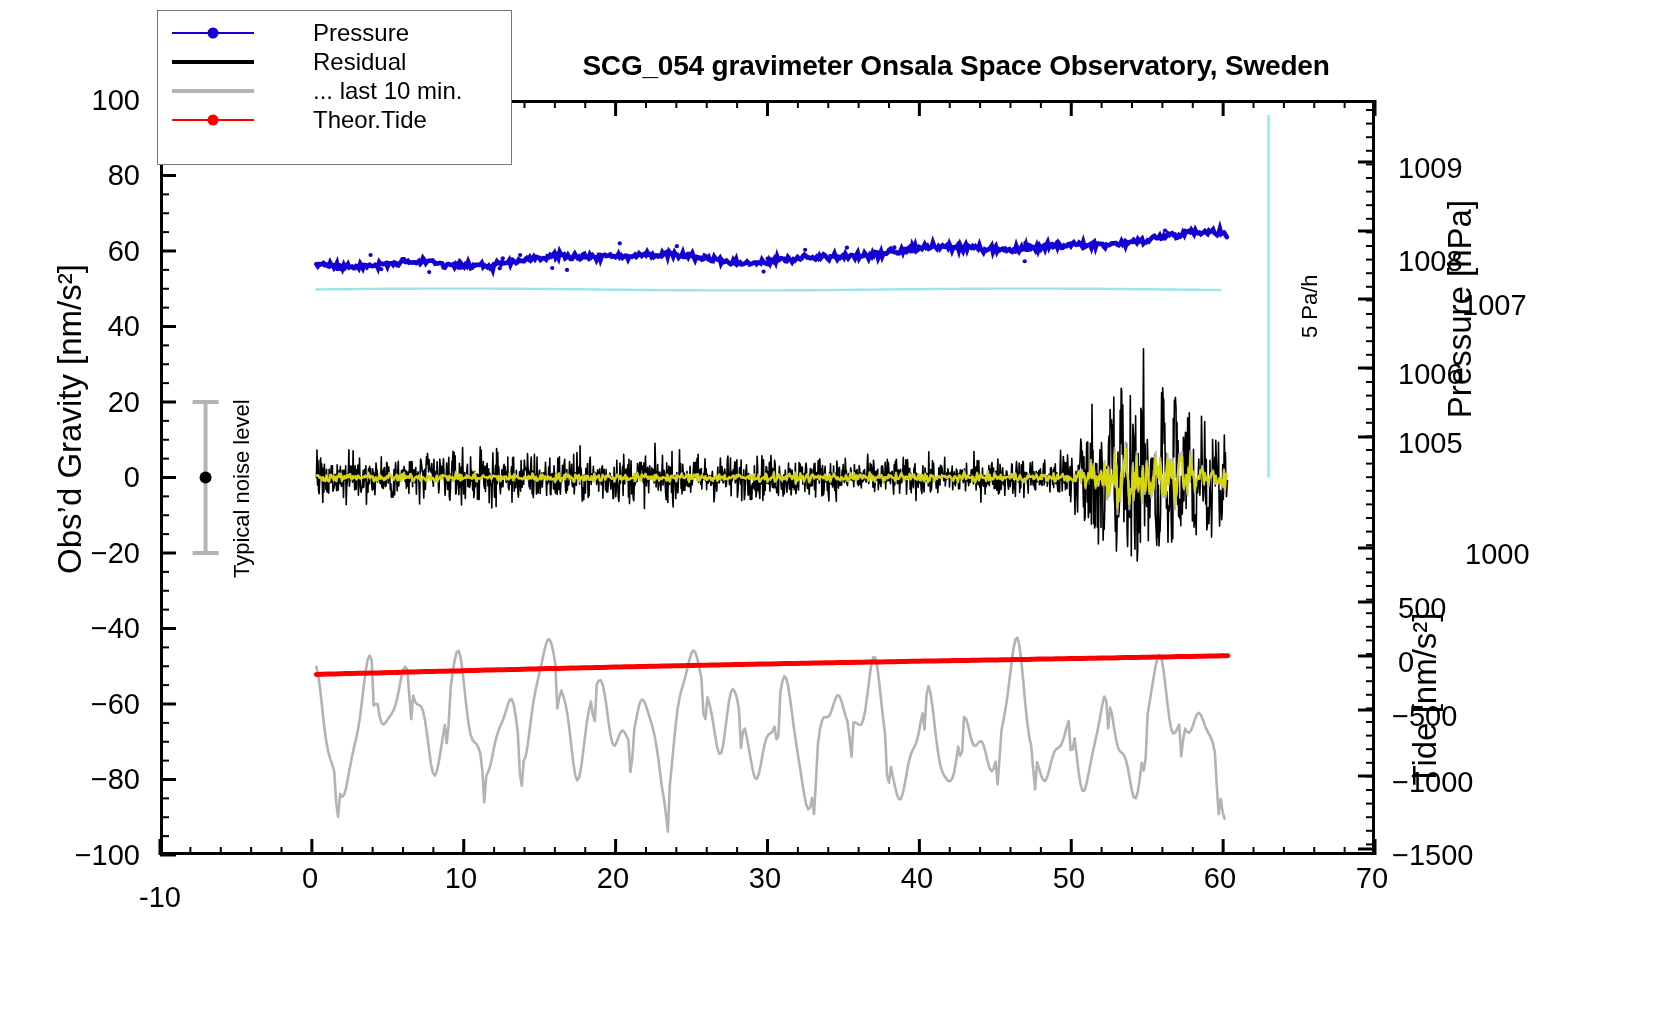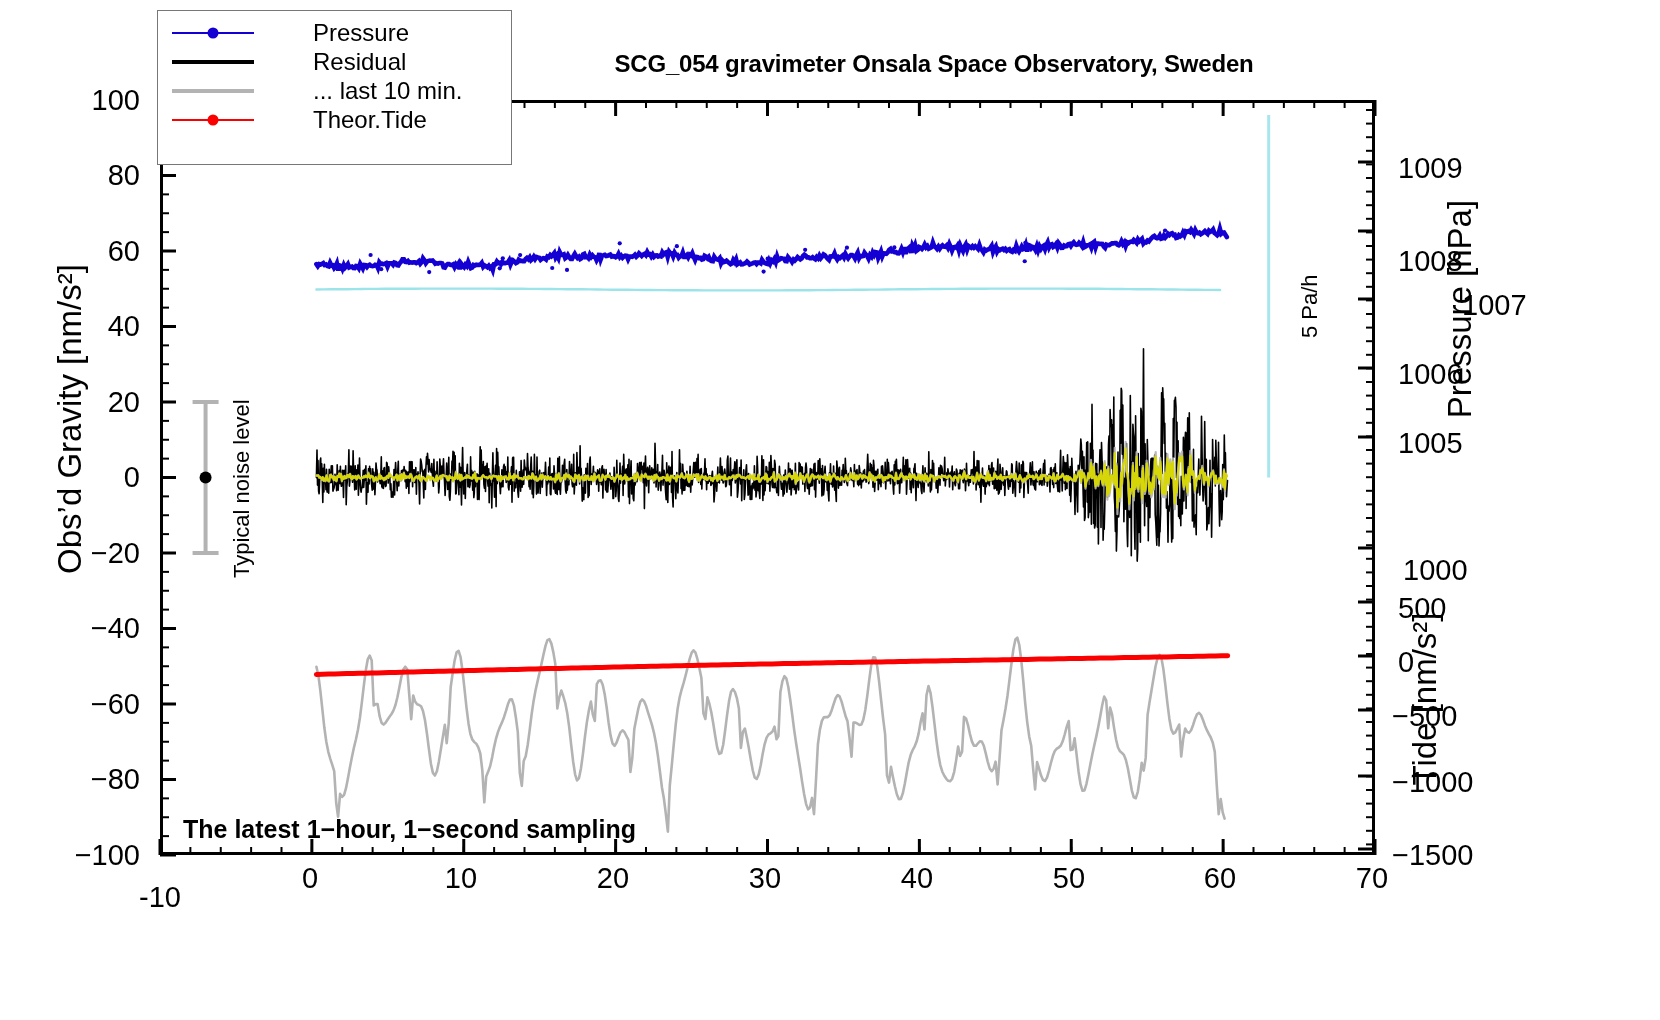--- a/index.html
+++ b/index.html
@@ -8,22 +8,22 @@
 
   #stage{position:absolute;left:0;top:0;width:1660px;height:1020px;}
 
   
   #plot-frame{position:absolute;left:160px;top:100px;width:1215px;height:755px;
               border:3px solid #000;box-sizing:border-box;background:transparent;}
 
   svg.layer{position:absolute;left:0;top:0;overflow:visible;}
 
   
-  .title{position:absolute;left:454px;top:50px;width:960px;text-align:center;
-         font-size:24px;font-weight:bold;letter-spacing:-0.2px;}
+  .title{position:absolute;left:476px;top:50px;width:960px;text-align:center;
+         font-size:28px;font-weight:bold;letter-spacing:-0.2px;}
 
   .ylabel-left{position:absolute;left:-250px;top:400px;width:640px;text-align:center;
                font-size:33px;transform:rotate(-90deg);transform-origin:center center;}
   .ylabel-right-p{position:absolute;left:1200px;top:290px;width:520px;text-align:center;
                   font-size:33px;transform:rotate(-90deg);transform-origin:center center;}
   .ylabel-right-t{position:absolute;left:1210px;top:680px;width:430px;text-align:center;
                   font-size:33px;transform:rotate(-90deg);transform-origin:center center;}
   .xlabel{position:absolute;left:230px;top:905px;width:1080px;text-align:center;font-size:33px;}
 
   .tick-label{position:absolute;font-size:29px;white-space:nowrap;}
@@ -71,21 +71,21 @@
   <div class="tick-label tl-left" style="left:20px;top:688px;width:120px;">−60</div>
   <div class="tick-label tl-left" style="left:20px;top:763px;width:120px;">−80</div>
   <div class="tick-label tl-left" style="left:10px;top:839px;width:130px;">−100</div>
 
   <div class="tick-label tl-right" style="left:1398px;top:152px;">1009</div>
   <div class="tick-label tl-right" style="left:1398px;top:221px;margin-top:24px;">1008</div>
   <div class="tick-label tl-right" style="left:1462px;top:289px;">1007</div>
   <div class="tick-label tl-right" style="left:1398px;top:358px;">1006</div>
   <div class="tick-label tl-right" style="left:1398px;top:427px;">1005</div>
 
-  <div class="tick-label tl-right" style="left:1403px;top:538px;margin-top:16px;">1000</div>
+  <div class="tick-label tl-right" style="left:1465px;top:538px;">1000</div>
   <div class="tick-label tl-right" style="left:1398px;top:592px;">500</div>
   <div class="tick-label tl-right" style="left:1398px;top:646px;">0</div>
   <div class="tick-label tl-right" style="left:1392px;top:700px;">−500</div>
   <div class="tick-label tl-right" style="left:1392px;top:766px;">−1000</div>
   <div class="tick-label tl-right" style="left:1392px;top:839px;">−1500</div>
 
   <div class="tick-label tl-x" style="left:110px;top:862px;width:100px;margin-top:19px;">-10</div>
   <div class="tick-label tl-x" style="left:260px;top:862px;width:100px;">0</div>
   <div class="tick-label tl-x" style="left:411px;top:862px;width:100px;">10</div>
   <div class="tick-label tl-x" style="left:563px;top:862px;width:100px;">20</div>
@@ -344,21 +344,20 @@
       <path d="M316.4 475.3 L317.3 475.4 L318.3 475.1 L319.2 477.6 L320.1 476.8 L321.0 478.0 L321.9 480.0 L322.8 477.2 L323.7 481.0 L324.6 478.8 L325.5 481.3 L326.5 475.3 L327.4 480.0 L328.3 481.2 L329.2 481.7 L330.1 474.9 L331.0 474.5 L331.9 477.3 L332.8 476.3 L333.7 480.1 L334.7 476.6 L335.6 480.7 L336.5 481.4 L337.4 476.0 L338.3 476.8 L339.2 473.4 L340.1 477.1 L341.0 473.7 L341.9 481.4 L342.9 476.6 L343.8 478.9 L344.7 475.9 L345.6 478.3 L346.5 478.0 L347.4 474.6 L348.3 475.0 L349.2 477.0 L350.1 473.8 L351.1 478.5 L352.0 479.3 L352.9 476.0 L353.8 478.0 L354.7 477.1 L355.6 475.8 L356.5 479.6 L357.4 478.2 L358.3 475.3 L359.3 477.4 L360.2 478.4 L361.1 478.4 L362.0 478.0 L362.9 477.8 L363.8 476.3 L364.7 477.2 L365.6 475.4 L366.6 476.7 L367.5 477.4 L368.4 472.6 L369.3 476.0 L370.2 478.4 L371.1 475.6 L372.0 476.7 L372.9 476.5 L373.8 481.5 L374.8 480.3 L375.7 477.3 L376.6 480.7 L377.5 480.5 L378.4 478.0 L379.3 473.8 L380.2 478.9 L381.1 476.0 L382.0 478.5 L383.0 478.2 L383.9 480.3 L384.8 477.9 L385.7 479.4 L386.6 476.8 L387.5 475.7 L388.4 477.9 L389.3 472.9 L390.2 475.4 L391.2 475.4 L392.1 477.1 L393.0 477.3 L393.9 479.8 L394.8 477.6 L395.7 476.6 L396.6 474.5 L397.5 480.7 L398.4 477.2 L399.4 475.2 L400.3 480.6 L401.2 474.0 L402.1 479.6 L403.0 475.2 L403.9 472.6 L404.8 478.4 L405.7 475.9 L406.6 477.9 L407.6 476.5 L408.5 476.3 L409.4 478.0 L410.3 473.9 L411.2 474.5 L412.1 478.6 L413.0 481.2 L413.9 481.1 L414.8 477.8 L415.8 477.3 L416.7 476.2 L417.6 478.3 L418.5 478.4 L419.4 475.0 L420.3 480.5 L421.2 481.4 L422.1 478.8 L423.0 477.0 L424.0 478.4 L424.9 478.8 L425.8 480.7 L426.7 481.1 L427.6 475.7 L428.5 475.7 L429.4 477.2 L430.3 480.3 L431.2 476.8 L432.2 478.6 L433.1 478.0 L434.0 480.6 L434.9 481.2 L435.8 479.7 L436.7 475.4 L437.6 481.6 L438.5 477.8 L439.4 478.6 L440.4 475.8 L441.3 478.9 L442.2 475.2 L443.1 474.9 L444.0 475.4 L444.9 476.0 L445.8 476.3 L446.7 476.1 L447.7 480.5 L448.6 480.5 L449.5 475.5 L450.4 477.9 L451.3 477.5 L452.2 477.3 L453.1 481.5 L454.0 477.8 L454.9 479.0 L455.9 471.6 L456.8 477.3 L457.7 479.0 L458.6 478.1 L459.5 474.3 L460.4 480.6 L461.3 474.8 L462.2 479.5 L463.1 478.6 L464.1 478.2 L465.0 477.3 L465.9 477.9 L466.8 475.1 L467.7 477.4 L468.6 475.7 L469.5 477.9 L470.4 477.6 L471.3 478.4 L472.3 478.8 L473.2 474.8 L474.1 477.5 L475.0 472.3 L475.9 479.8 L476.8 481.8 L477.7 478.0 L478.6 478.2 L479.5 478.6 L480.5 478.5 L481.4 478.9 L482.3 476.1 L483.2 475.0 L484.1 476.6 L485.0 477.2 L485.9 477.1 L486.8 477.4 L487.7 478.4 L488.7 477.4 L489.6 476.0 L490.5 477.2 L491.4 479.0 L492.3 476.8 L493.2 475.4 L494.1 475.8 L495.0 476.5 L495.9 476.0 L496.9 476.4 L497.8 480.2 L498.7 476.1 L499.6 476.6 L500.5 481.4 L501.4 476.0 L502.3 479.1 L503.2 478.8 L504.1 476.6 L505.1 476.8 L506.0 476.3 L506.9 479.5 L507.8 478.5 L508.7 479.6 L509.6 472.9 L510.5 478.1 L511.4 477.2 L512.4 476.2 L513.3 480.5 L514.2 474.0 L515.1 477.5 L516.0 476.8 L516.9 475.5 L517.8 475.8 L518.7 478.6 L519.6 478.1 L520.6 478.5 L521.5 478.4 L522.4 479.5 L523.3 479.3 L524.2 477.0 L525.1 477.7 L526.0 477.2 L526.9 477.6 L527.8 479.5 L528.8 475.8 L529.7 478.4 L530.6 477.0 L531.5 478.5 L532.4 473.0 L533.3 475.0 L534.2 479.1 L535.1 479.8 L536.0 476.6 L537.0 480.9 L537.9 480.5 L538.8 479.3 L539.7 477.8 L540.6 474.8 L541.5 479.5 L542.4 474.4 L543.3 477.2 L544.2 478.0 L545.2 476.2 L546.1 478.8 L547.0 479.9 L547.9 476.1 L548.8 478.4 L549.7 479.5 L550.6 477.1 L551.5 479.6 L552.4 479.4 L553.4 478.8 L554.3 479.5 L555.2 482.4 L556.1 474.1 L557.0 479.6 L557.9 476.6 L558.8 473.1 L559.7 478.9 L560.6 481.6 L561.6 478.4 L562.5 478.1 L563.4 478.2 L564.3 474.8 L565.2 479.4 L566.1 473.4 L567.0 475.6 L567.9 476.6 L568.8 474.8 L569.8 478.7 L570.7 476.4 L571.6 477.9 L572.5 478.7 L573.4 481.2 L574.3 482.1 L575.2 474.3 L576.1 475.6 L577.0 478.4 L578.0 476.2 L578.9 474.8 L579.8 481.6 L580.7 478.3 L581.6 476.7 L582.5 477.1 L583.4 480.1 L584.3 480.4 L585.3 475.4 L586.2 479.8 L587.1 475.8 L588.0 475.7 L588.9 480.0 L589.8 479.7 L590.7 479.7 L591.6 476.0 L592.5 480.5 L593.5 481.4 L594.4 473.4 L595.3 479.9 L596.2 476.8 L597.1 477.4 L598.0 476.0 L598.9 475.1 L599.8 480.8 L600.7 480.9 L601.7 480.4 L602.6 474.7 L603.5 476.5 L604.4 476.6 L605.3 479.8 L606.2 475.6 L607.1 475.7 L608.0 476.8 L608.9 475.2 L609.9 477.0 L610.8 478.0 L611.7 478.9 L612.6 477.8 L613.5 477.6 L614.4 481.8 L615.3 478.9 L616.2 477.1 L617.1 474.5 L618.1 474.9 L619.0 478.1 L619.9 478.8 L620.8 475.6 L621.7 480.1 L622.6 479.3 L623.5 477.5 L624.4 478.5 L625.3 474.7 L626.3 480.7 L627.2 477.4 L628.1 480.1 L629.0 479.6 L629.9 479.5 L630.8 478.2 L631.7 478.2 L632.6 477.7 L633.5 478.3 L634.5 473.9 L635.4 481.1 L636.3 477.7 L637.2 472.5 L638.1 475.8 L639.0 478.5 L639.9 478.6 L640.8 480.9 L641.7 474.3 L642.7 476.1 L643.6 475.9 L644.5 477.2 L645.4 473.6 L646.3 475.4 L647.2 477.1 L648.1 479.0 L649.0 476.6 L649.9 478.5 L650.9 476.8 L651.8 476.4 L652.7 478.5 L653.6 481.0 L654.5 475.0 L655.4 479.6 L656.3 474.4 L657.2 477.1 L658.1 476.9 L659.1 480.9 L660.0 478.3 L660.9 477.9 L661.8 479.1 L662.7 477.0 L663.6 477.2 L664.5 478.0 L665.4 477.9 L666.4 480.7 L667.3 474.3 L668.2 480.5 L669.1 477.8 L670.0 481.8 L670.9 475.7 L671.8 476.2 L672.7 475.7 L673.6 478.1 L674.6 478.4 L675.5 477.4 L676.4 481.6 L677.3 475.0 L678.2 477.0 L679.1 476.5 L680.0 477.7 L680.9 475.5 L681.8 473.1 L682.8 477.1 L683.7 477.9 L684.6 478.3 L685.5 476.6 L686.4 474.4 L687.3 474.8 L688.2 479.4 L689.1 482.2 L690.0 474.7 L691.0 478.6 L691.9 478.9 L692.8 478.2 L693.7 474.4 L694.6 475.7 L695.5 475.6 L696.4 474.1 L697.3 479.9 L698.2 474.0 L699.2 481.1 L700.1 479.5 L701.0 477.3 L701.9 475.1 L702.8 476.9 L703.7 478.1 L704.6 478.9 L705.5 476.2 L706.4 479.9 L707.4 480.0 L708.3 477.6 L709.2 477.7 L710.1 476.7 L711.0 480.3 L711.9 478.3 L712.8 481.3 L713.7 478.0 L714.6 478.7 L715.6 477.0 L716.5 475.0 L717.4 481.1 L718.3 477.7 L719.2 474.2 L720.1 479.3 L721.0 477.5 L721.9 476.6 L722.8 477.2 L723.8 479.7 L724.7 474.8 L725.6 479.2 L726.5 479.0 L727.4 479.3 L728.3 478.6 L729.2 477.2 L730.1 478.3 L731.0 477.8 L732.0 476.9 L732.9 475.5 L733.8 476.1 L734.7 478.6 L735.6 478.7 L736.5 475.0 L737.4 476.8 L738.3 474.4 L739.3 474.8 L740.2 475.8 L741.1 477.4 L742.0 477.6 L742.9 477.0 L743.8 477.9 L744.7 477.6 L745.6 478.8 L746.5 478.0 L747.5 476.4 L748.4 476.0 L749.3 479.0 L750.2 474.7 L751.1 476.3 L752.0 476.9 L752.9 479.4 L753.8 474.0 L754.7 479.7 L755.7 478.8 L756.6 478.7 L757.5 479.2 L758.4 474.4 L759.3 481.8 L760.2 481.8 L761.1 479.9 L762.0 478.0 L762.9 478.0 L763.9 476.9 L764.8 479.5 L765.7 473.4 L766.6 474.7 L767.5 482.1 L768.4 479.0 L769.3 479.3 L770.2 479.9 L771.1 478.0 L772.1 476.8 L773.0 477.4 L773.9 471.9 L774.8 481.8 L775.7 480.0 L776.6 480.0 L777.5 477.9 L778.4 474.0 L779.3 474.8 L780.3 478.4 L781.2 479.9 L782.1 478.8 L783.0 477.1 L783.9 479.3 L784.8 478.1 L785.7 476.2 L786.6 479.9 L787.5 477.0 L788.5 474.7 L789.4 473.4 L790.3 476.5 L791.2 475.9 L792.1 479.3 L793.0 475.9 L793.9 478.0 L794.8 472.3 L795.7 484.2 L796.7 474.4 L797.6 479.8 L798.5 480.1 L799.4 478.9 L800.3 473.1 L801.2 478.1 L802.1 478.3 L803.0 475.8 L803.9 482.2 L804.9 478.8 L805.8 477.1 L806.7 474.5 L807.6 474.0 L808.5 478.0 L809.4 482.7 L810.3 480.2 L811.2 476.0 L812.2 474.2 L813.1 474.9 L814.0 478.6 L814.9 476.4 L815.8 477.3 L816.7 477.5 L817.6 476.0 L818.5 475.5 L819.4 479.4 L820.4 477.1 L821.3 476.4 L822.2 476.8 L823.1 478.2 L824.0 477.4 L824.9 474.5 L825.8 479.7 L826.7 480.3 L827.6 477.2 L828.6 479.4 L829.5 474.2 L830.4 482.0 L831.3 478.2 L832.2 476.3 L833.1 476.1 L834.0 473.5 L834.9 475.6 L835.8 477.9 L836.8 479.5 L837.7 477.2 L838.6 478.6 L839.5 479.8 L840.4 480.7 L841.3 477.0 L842.2 477.9 L843.1 479.4 L844.0 479.4 L845.0 478.7 L845.9 475.0 L846.8 477.7 L847.7 481.2 L848.6 480.1 L849.5 477.6 L850.4 472.5 L851.3 477.6 L852.2 476.2 L853.2 479.1 L854.1 472.9 L855.0 477.5 L855.9 480.6 L856.8 475.3 L857.7 479.4 L858.6 478.2 L859.5 475.0 L860.4 474.4 L861.4 476.8 L862.3 478.7 L863.2 475.1 L864.1 477.3 L865.0 475.4 L865.9 477.6 L866.8 477.3 L867.7 478.1 L868.6 480.9 L869.6 472.0 L870.5 475.0 L871.4 474.5 L872.3 480.4 L873.2 476.1 L874.1 479.7 L875.0 481.9 L875.9 477.4 L876.8 477.6 L877.8 477.5 L878.7 475.0 L879.6 477.6 L880.5 475.6 L881.4 475.0 L882.3 476.8 L883.2 482.2 L884.1 477.4 L885.1 479.9 L886.0 477.0 L886.9 477.6 L887.8 478.3 L888.7 474.6 L889.6 477.0 L890.5 475.4 L891.4 476.0 L892.3 477.5 L893.3 478.1 L894.2 478.1 L895.1 481.1 L896.0 472.6 L896.9 479.1 L897.8 478.8 L898.7 479.1 L899.6 477.6 L900.5 474.7 L901.5 472.7 L902.4 476.4 L903.3 476.2 L904.2 480.4 L905.1 477.2 L906.0 476.5 L906.9 479.2 L907.8 477.4 L908.7 476.4 L909.7 473.5 L910.6 479.6 L911.5 475.6 L912.4 475.5 L913.3 477.2 L914.2 474.2 L915.1 479.0 L916.0 477.7 L916.9 479.9 L917.9 476.8 L918.8 474.1 L919.7 480.3 L920.6 475.3 L921.5 479.4 L922.4 474.8 L923.3 479.9 L924.2 481.5 L925.1 473.7 L926.1 479.1 L927.0 476.1 L927.9 482.6 L928.8 478.9 L929.7 480.8 L930.6 474.7 L931.5 476.1 L932.4 475.6 L933.3 476.0 L934.3 481.9 L935.2 477.9 L936.1 478.2 L937.0 479.0 L937.9 477.0 L938.8 476.0 L939.7 477.0 L940.6 477.8 L941.5 476.0 L942.5 475.4 L943.4 475.9 L944.3 476.8 L945.2 475.7 L946.1 477.4 L947.0 478.1 L947.9 477.5 L948.8 475.5 L949.8 475.7 L950.7 477.2 L951.6 479.1 L952.5 478.8 L953.4 481.0 L954.3 476.6 L955.2 476.1 L956.1 477.9 L957.0 478.2 L958.0 482.6 L958.9 475.3 L959.8 475.1 L960.7 476.6 L961.6 478.6 L962.5 478.8 L963.4 473.8 L964.3 471.1 L965.2 476.3 L966.2 479.3 L967.1 475.6 L968.0 475.2 L968.9 477.6 L969.8 478.0 L970.7 478.0 L971.6 476.7 L972.5 480.4 L973.4 476.9 L974.4 481.6 L975.3 482.6 L976.2 478.7 L977.1 472.5 L978.0 477.6 L978.9 480.8 L979.8 476.7 L980.7 473.7 L981.6 475.8 L982.6 477.7 L983.5 477.2 L984.4 478.2 L985.3 477.8 L986.2 481.3 L987.1 475.2 L988.0 470.8 L988.9 480.3 L989.8 474.9 L990.8 480.3 L991.7 478.2 L992.6 479.5 L993.5 479.2 L994.4 472.6 L995.3 476.8 L996.2 475.7 L997.1 478.9 L998.0 478.1 L999.0 476.8 L999.9 478.8 L1000.8 474.5 L1001.7 479.5 L1002.6 480.7 L1003.5 477.0 L1004.4 476.7 L1005.3 478.4 L1006.2 477.5 L1007.2 476.9 L1008.1 476.7 L1009.0 476.2 L1009.9 478.5 L1010.8 477.5 L1011.7 473.9 L1012.6 476.9 L1013.5 477.6 L1014.4 478.4 L1015.4 473.3 L1016.3 479.1 L1017.2 479.2 L1018.1 480.8 L1019.0 478.4 L1019.9 475.0 L1020.8 478.0 L1021.7 479.8 L1022.7 481.9 L1023.6 482.4 L1024.5 478.8 L1025.4 479.0 L1026.3 479.6 L1027.2 476.2 L1028.1 478.1 L1029.0 474.3 L1029.9 476.8 L1030.9 476.7 L1031.8 476.7 L1032.7 475.6 L1033.6 479.2 L1034.5 478.1 L1035.4 476.9 L1036.3 474.2 L1037.2 476.4 L1038.1 480.2 L1039.1 478.0 L1040.0 479.1 L1040.9 475.2 L1041.8 479.2 L1042.7 474.5 L1043.6 475.7 L1044.5 475.2 L1045.4 474.8 L1046.3 481.1 L1047.3 478.1 L1048.2 480.6 L1049.1 475.7 L1050.0 476.3 L1050.9 477.5 L1051.8 479.0 L1052.7 477.9 L1053.6 473.0 L1054.5 481.6 L1055.5 481.6 L1056.4 477.9 L1057.3 474.5 L1058.2 478.9 L1059.1 478.0 L1060.0 476.8 L1060.9 477.3 L1061.8 475.3 L1062.7 473.6 L1063.7 476.5 L1064.6 480.5 L1065.5 477.3 L1066.4 475.9 L1067.3 481.7 L1068.2 476.2 L1069.1 480.2 L1070.0 477.4 L1070.9 478.7 L1071.9 480.1 L1072.8 481.1 L1073.7 481.2 L1074.6 474.4 L1075.5 481.4 L1076.4 476.7 L1077.3 477.1 L1078.2 472.8 L1079.1 470.6 L1080.1 471.1 L1081.0 483.0 L1081.9 469.9 L1082.8 477.3 L1083.7 472.8 L1084.6 476.3 L1085.5 488.7 L1086.4 481.6 L1087.3 480.3 L1088.3 472.8 L1089.2 478.1 L1090.1 473.2 L1091.0 459.9 L1091.9 478.3 L1092.8 477.5 L1093.7 464.2 L1094.6 477.6 L1095.6 488.3 L1096.5 476.3 L1097.4 485.0 L1098.3 486.2 L1099.2 475.3 L1100.1 479.0 L1101.0 470.5 L1101.9 480.9 L1102.8 485.5 L1103.8 474.2 L1104.7 461.1 L1105.6 485.5 L1106.5 469.9 L1107.4 499.6 L1108.3 466.6 L1109.2 496.1 L1110.1 490.0 L1111.0 475.0 L1112.0 475.4 L1112.9 477.6 L1113.8 484.4 L1114.7 447.8 L1115.6 487.4 L1116.5 463.7 L1117.4 514.2 L1118.3 491.3 L1119.2 495.5 L1120.2 501.5 L1121.1 472.5 L1122.0 485.5 L1122.9 465.0 L1123.8 460.1 L1124.7 458.8 L1125.6 441.9 L1126.5 470.4 L1127.4 473.0 L1128.4 483.3 L1129.3 509.4 L1130.2 491.5 L1131.1 493.7 L1132.0 491.5 L1132.9 462.9 L1133.8 500.4 L1134.7 473.1 L1135.6 488.8 L1136.6 452.2 L1137.5 483.4 L1138.4 491.6 L1139.3 478.3 L1140.2 479.8 L1141.1 479.7 L1142.0 503.2 L1142.9 465.9 L1143.8 488.7 L1144.8 494.0 L1145.7 489.9 L1146.6 460.5 L1147.5 466.8 L1148.4 476.5 L1149.3 493.9 L1150.2 483.6 L1151.1 497.3 L1152.0 495.0 L1153.0 477.6 L1153.9 489.4 L1154.8 458.3 L1155.7 452.1 L1156.6 473.4 L1157.5 466.4 L1158.4 477.4 L1159.3 479.5 L1160.2 457.8 L1161.2 473.4 L1162.1 496.8 L1163.0 493.5 L1163.9 497.2 L1164.8 472.6 L1165.7 497.7 L1166.6 468.4 L1167.5 454.2 L1168.5 485.0 L1169.4 469.8 L1170.3 459.4 L1171.2 475.6 L1172.1 478.1 L1173.0 458.3 L1173.9 490.2 L1174.8 509.1 L1175.7 481.9 L1176.7 495.7 L1177.6 477.2 L1178.5 465.5 L1179.4 453.2 L1180.3 457.7 L1181.2 456.5 L1182.1 451.5 L1183.0 481.2 L1183.9 489.5 L1184.9 483.6 L1185.8 474.6 L1186.7 482.2 L1187.6 495.5 L1188.5 467.1 L1189.4 481.5 L1190.3 450.9 L1191.2 461.3 L1192.1 474.5 L1193.1 471.0 L1194.0 473.8 L1194.9 493.0 L1195.8 482.6 L1196.7 479.8 L1197.6 478.1 L1198.5 476.1 L1199.4 479.2 L1200.3 469.9 L1201.3 472.3 L1202.2 465.9 L1203.1 471.4 L1204.0 484.8 L1204.9 472.9 L1205.8 479.9 L1206.7 477.3 L1207.6 480.1 L1208.5 486.7 L1209.5 477.7 L1210.4 477.1 L1211.3 472.9 L1212.2 472.6 L1213.1 470.3 L1214.0 477.7 L1214.9 484.2 L1215.8 475.6 L1216.7 482.9 L1217.7 482.1 L1218.6 483.7 L1219.5 478.1 L1220.4 478.8 L1221.3 483.6 L1222.2 480.8 L1223.1 487.2 L1224.0 469.3 L1224.9 491.5 L1225.9 473.5 L1226.8 476.1 " fill="none" stroke="#b3b3b3" stroke-width="2.2" stroke-opacity="0.9" stroke-linejoin="round" stroke-linecap="round"></path>
       <path d="M316.4 475.7 L317.3 475.8 L318.3 475.5 L319.2 477.6 L320.1 476.9 L321.0 477.9 L321.9 479.5 L322.8 477.2 L323.7 480.4 L324.6 478.5 L325.5 480.6 L326.5 475.7 L327.4 479.6 L328.3 480.6 L329.2 480.9 L330.1 475.4 L331.0 475.1 L331.9 477.3 L332.8 476.5 L333.7 479.6 L334.7 476.8 L335.6 480.1 L336.5 480.7 L337.4 476.2 L338.3 477.0 L339.2 474.1 L340.1 477.1 L341.0 474.4 L341.9 480.7 L342.9 476.8 L343.8 478.6 L344.7 476.2 L345.6 478.1 L346.5 477.9 L347.4 475.1 L348.3 475.5 L349.2 477.1 L350.1 474.5 L351.1 478.3 L352.0 478.9 L352.9 476.2 L353.8 477.9 L354.7 477.1 L355.6 476.1 L356.5 479.2 L357.4 478.1 L358.3 475.7 L359.3 477.4 L360.2 478.3 L361.1 478.2 L362.0 477.9 L362.9 477.7 L363.8 476.5 L364.7 477.3 L365.6 475.8 L366.6 476.9 L367.5 477.4 L368.4 473.5 L369.3 476.3 L370.2 478.2 L371.1 475.9 L372.0 476.8 L372.9 476.7 L373.8 480.8 L374.8 479.8 L375.7 477.3 L376.6 480.2 L377.5 480.0 L378.4 477.9 L379.3 474.5 L380.2 478.6 L381.1 476.3 L382.0 478.4 L383.0 478.1 L383.9 479.8 L384.8 477.8 L385.7 479.1 L386.6 476.9 L387.5 476.0 L388.4 477.8 L389.3 473.7 L390.2 475.8 L391.2 475.8 L392.1 477.2 L393.0 477.3 L393.9 479.4 L394.8 477.6 L395.7 476.8 L396.6 475.0 L397.5 480.1 L398.4 477.3 L399.4 475.6 L400.3 480.1 L401.2 474.6 L402.1 479.2 L403.0 475.6 L403.9 473.5 L404.8 478.3 L405.7 476.2 L406.6 477.8 L407.6 476.7 L408.5 476.5 L409.4 477.9 L410.3 474.5 L411.2 475.1 L412.1 478.4 L413.0 480.5 L413.9 480.4 L414.8 477.8 L415.8 477.3 L416.7 476.4 L417.6 478.1 L418.5 478.3 L419.4 475.4 L420.3 480.0 L421.2 480.7 L422.1 478.6 L423.0 477.1 L424.0 478.2 L424.9 478.6 L425.8 480.1 L426.7 480.5 L427.6 476.1 L428.5 476.0 L429.4 477.2 L430.3 479.8 L431.2 476.9 L432.2 478.4 L433.1 477.9 L434.0 480.0 L434.9 480.5 L435.8 479.3 L436.7 475.8 L437.6 480.8 L438.5 477.7 L439.4 478.4 L440.4 476.1 L441.3 478.6 L442.2 475.6 L443.1 475.4 L444.0 475.7 L444.9 476.3 L445.8 476.5 L446.7 476.4 L447.7 480.0 L448.6 479.9 L449.5 475.9 L450.4 477.9 L451.3 477.5 L452.2 477.3 L453.1 480.8 L454.0 477.7 L454.9 478.8 L455.9 472.7 L456.8 477.4 L457.7 478.7 L458.6 478.0 L459.5 474.9 L460.4 480.1 L461.3 475.3 L462.2 479.2 L463.1 478.4 L464.1 478.0 L465.0 477.3 L465.9 477.9 L466.8 475.6 L467.7 477.4 L468.6 476.0 L469.5 477.8 L470.4 477.6 L471.3 478.3 L472.3 478.5 L473.2 475.3 L474.1 477.5 L475.0 473.2 L475.9 479.4 L476.8 481.0 L477.7 477.9 L478.6 478.1 L479.5 478.4 L480.5 478.3 L481.4 478.7 L482.3 476.4 L483.2 475.4 L484.1 476.7 L485.0 477.3 L485.9 477.2 L486.8 477.4 L487.7 478.3 L488.7 477.4 L489.6 476.3 L490.5 477.3 L491.4 478.8 L492.3 477.0 L493.2 475.8 L494.1 476.1 L495.0 476.7 L495.9 476.3 L496.9 476.6 L497.8 479.7 L498.7 476.4 L499.6 476.7 L500.5 480.7 L501.4 476.3 L502.3 478.8 L503.2 478.6 L504.1 476.8 L505.1 476.9 L506.0 476.5 L506.9 479.1 L507.8 478.3 L508.7 479.2 L509.6 473.7 L510.5 478.0 L511.4 477.3 L512.4 476.5 L513.3 480.0 L514.2 474.6 L515.1 477.5 L516.0 476.9 L516.9 475.9 L517.8 476.1 L518.7 478.4 L519.6 478.0 L520.6 478.3 L521.5 478.2 L522.4 479.2 L523.3 479.0 L524.2 477.1 L525.1 477.7 L526.0 477.3 L526.9 477.6 L527.8 479.2 L528.8 476.1 L529.7 478.3 L530.6 477.1 L531.5 478.4 L532.4 473.8 L533.3 475.5 L534.2 478.8 L535.1 479.4 L536.0 476.8 L537.0 480.3 L537.9 480.0 L538.8 479.0 L539.7 477.7 L540.6 475.3 L541.5 479.2 L542.4 475.0 L543.3 477.3 L544.2 477.9 L545.2 476.4 L546.1 478.6 L547.0 479.5 L547.9 476.3 L548.8 478.2 L549.7 479.1 L550.6 477.1 L551.5 479.2 L552.4 479.0 L553.4 478.6 L554.3 479.1 L555.2 481.5 L556.1 474.7 L557.0 479.2 L557.9 476.8 L558.8 473.9 L559.7 478.6 L560.6 480.8 L561.6 478.3 L562.5 478.0 L563.4 478.0 L564.3 475.3 L565.2 479.1 L566.1 474.1 L567.0 476.0 L567.9 476.8 L568.8 475.2 L569.8 478.5 L570.7 476.6 L571.6 477.8 L572.5 478.5 L573.4 480.5 L574.3 481.3 L575.2 474.9 L576.1 475.9 L577.0 478.2 L578.0 476.4 L578.9 475.3 L579.8 480.8 L580.7 478.2 L581.6 476.9 L582.5 477.2 L583.4 479.7 L584.3 479.9 L585.3 475.8 L586.2 479.4 L587.1 476.1 L588.0 476.0 L588.9 479.6 L589.8 479.3 L590.7 479.3 L591.6 476.2 L592.5 479.9 L593.5 480.7 L594.4 474.2 L595.3 479.4 L596.2 476.9 L597.1 477.4 L598.0 476.3 L598.9 475.5 L599.8 480.2 L600.7 480.3 L601.7 479.8 L602.6 475.2 L603.5 476.7 L604.4 476.8 L605.3 479.4 L606.2 475.9 L607.1 476.0 L608.0 476.9 L608.9 475.6 L609.9 477.0 L610.8 477.9 L611.7 478.6 L612.6 477.7 L613.5 477.6 L614.4 481.0 L615.3 478.7 L616.2 477.2 L617.1 475.1 L618.1 475.4 L619.0 478.0 L619.9 478.6 L620.8 475.9 L621.7 479.6 L622.6 479.0 L623.5 477.5 L624.4 478.3 L625.3 475.2 L626.3 480.1 L627.2 477.4 L628.1 479.6 L629.0 479.2 L629.9 479.1 L630.8 478.1 L631.7 478.1 L632.6 477.6 L633.5 478.2 L634.5 474.5 L635.4 480.5 L636.3 477.7 L637.2 473.4 L638.1 476.1 L639.0 478.4 L639.9 478.4 L640.8 480.3 L641.7 474.9 L642.7 476.3 L643.6 476.2 L644.5 477.2 L645.4 474.3 L646.3 475.8 L647.2 477.2 L648.1 478.7 L649.0 476.7 L649.9 478.3 L650.9 476.9 L651.8 476.6 L652.7 478.3 L653.6 480.4 L654.5 475.4 L655.4 479.2 L656.3 475.0 L657.2 477.2 L658.1 477.0 L659.1 480.3 L660.0 478.2 L660.9 477.8 L661.8 478.8 L662.7 477.1 L663.6 477.2 L664.5 477.9 L665.4 477.8 L666.4 480.2 L667.3 474.8 L668.2 480.0 L669.1 477.8 L670.0 481.0 L670.9 476.0 L671.8 476.5 L672.7 476.0 L673.6 478.0 L674.6 478.2 L675.5 477.4 L676.4 480.9 L677.3 475.4 L678.2 477.1 L679.1 476.6 L680.0 477.7 L680.9 475.9 L681.8 473.9 L682.8 477.2 L683.7 477.8 L684.6 478.2 L685.5 476.8 L686.4 474.9 L687.3 475.3 L688.2 479.1 L689.1 481.4 L690.0 475.2 L691.0 478.4 L691.9 478.6 L692.8 478.1 L693.7 475.0 L694.6 476.0 L695.5 476.0 L696.4 474.7 L697.3 479.5 L698.2 474.6 L699.2 480.4 L700.1 479.2 L701.0 477.3 L701.9 475.5 L702.8 477.0 L703.7 478.0 L704.6 478.6 L705.5 476.4 L706.4 479.5 L707.4 479.6 L708.3 477.6 L709.2 477.7 L710.1 476.8 L711.0 479.8 L711.9 478.2 L712.8 480.6 L713.7 477.9 L714.6 478.5 L715.6 477.1 L716.5 475.4 L717.4 480.5 L718.3 477.7 L719.2 474.8 L720.1 479.0 L721.0 477.5 L721.9 476.7 L722.8 477.3 L723.8 479.3 L724.7 475.3 L725.6 478.9 L726.5 478.7 L727.4 479.0 L728.3 478.4 L729.2 477.2 L730.1 478.2 L731.0 477.8 L732.0 477.0 L732.9 475.8 L733.8 476.4 L734.7 478.4 L735.6 478.5 L736.5 475.5 L737.4 476.9 L738.3 474.9 L739.3 475.3 L740.2 476.1 L741.1 477.4 L742.0 477.6 L742.9 477.1 L743.8 477.9 L744.7 477.5 L745.6 478.6 L746.5 477.9 L747.5 476.6 L748.4 476.3 L749.3 478.8 L750.2 475.2 L751.1 476.5 L752.0 477.0 L752.9 479.0 L753.8 474.6 L754.7 479.3 L755.7 478.6 L756.6 478.5 L757.5 478.9 L758.4 474.9 L759.3 481.0 L760.2 481.0 L761.1 479.5 L762.0 477.9 L762.9 477.9 L763.9 477.0 L764.8 479.2 L765.7 474.1 L766.6 475.2 L767.5 481.3 L768.4 478.7 L769.3 479.0 L770.2 479.4 L771.1 477.9 L772.1 476.9 L773.0 477.4 L773.9 472.9 L774.8 481.1 L775.7 479.6 L776.6 479.6 L777.5 477.8 L778.4 474.6 L779.3 475.3 L780.3 478.2 L781.2 479.4 L782.1 478.6 L783.0 477.2 L783.9 479.0 L784.8 478.0 L785.7 476.5 L786.6 479.5 L787.5 477.1 L788.5 475.2 L789.4 474.1 L790.3 476.6 L791.2 476.2 L792.1 479.0 L793.0 476.2 L793.9 477.9 L794.8 473.2 L795.7 483.0 L796.7 474.9 L797.6 479.3 L798.5 479.6 L799.4 478.7 L800.3 473.9 L801.2 478.0 L802.1 478.2 L803.0 476.1 L803.9 481.4 L804.9 478.6 L805.8 477.2 L806.7 475.1 L807.6 474.7 L808.5 477.9 L809.4 481.8 L810.3 479.7 L811.2 476.3 L812.2 474.8 L813.1 475.4 L814.0 478.4 L814.9 476.6 L815.8 477.3 L816.7 477.5 L817.6 476.3 L818.5 475.9 L819.4 479.1 L820.4 477.2 L821.3 476.6 L822.2 476.9 L823.1 478.0 L824.0 477.4 L824.9 475.1 L825.8 479.3 L826.7 479.8 L827.6 477.3 L828.6 479.1 L829.5 474.8 L830.4 481.2 L831.3 478.0 L832.2 476.5 L833.1 476.4 L834.0 474.2 L834.9 475.9 L835.8 477.8 L836.8 479.1 L837.7 477.3 L838.6 478.4 L839.5 479.4 L840.4 480.1 L841.3 477.1 L842.2 477.8 L843.1 479.0 L844.0 479.1 L845.0 478.5 L845.9 475.4 L846.8 477.7 L847.7 480.6 L848.6 479.6 L849.5 477.6 L850.4 473.4 L851.3 477.6 L852.2 476.4 L853.2 478.8 L854.1 473.7 L855.0 477.5 L855.9 480.0 L856.8 475.7 L857.7 479.0 L858.6 478.1 L859.5 475.5 L860.4 475.0 L861.4 477.0 L862.3 478.5 L863.2 475.6 L864.1 477.3 L865.0 475.8 L865.9 477.6 L866.8 477.3 L867.7 478.0 L868.6 480.3 L869.6 473.0 L870.5 475.5 L871.4 475.1 L872.3 479.9 L873.2 476.4 L874.1 479.3 L875.0 481.1 L875.9 477.4 L876.8 477.6 L877.8 477.5 L878.7 475.5 L879.6 477.6 L880.5 475.9 L881.4 475.5 L882.3 477.0 L883.2 481.3 L884.1 477.4 L885.1 479.5 L886.0 477.1 L886.9 477.5 L887.8 478.1 L888.7 475.1 L889.6 477.1 L890.5 475.8 L891.4 476.2 L892.3 477.5 L893.3 478.0 L894.2 478.0 L895.1 480.5 L896.0 473.4 L896.9 478.8 L897.8 478.6 L898.7 478.8 L899.6 477.6 L900.5 475.2 L901.5 473.6 L902.4 476.6 L903.3 476.4 L904.2 479.9 L905.1 477.3 L906.0 476.7 L906.9 478.9 L907.8 477.4 L908.7 476.6 L909.7 474.3 L910.6 479.2 L911.5 475.9 L912.4 475.9 L913.3 477.3 L914.2 474.8 L915.1 478.8 L916.0 477.6 L916.9 479.5 L917.9 476.9 L918.8 474.7 L919.7 479.8 L920.6 475.7 L921.5 479.1 L922.4 475.3 L923.3 479.4 L924.2 480.7 L925.1 474.4 L926.1 478.8 L927.0 476.3 L927.9 481.7 L928.8 478.6 L929.7 480.2 L930.6 475.2 L931.5 476.3 L932.4 475.9 L933.3 476.3 L934.3 481.1 L935.2 477.8 L936.1 478.1 L937.0 478.7 L937.9 477.1 L938.8 476.3 L939.7 477.1 L940.6 477.8 L941.5 476.2 L942.5 475.8 L943.4 476.2 L944.3 476.9 L945.2 476.0 L946.1 477.5 L947.0 478.0 L947.9 477.5 L948.8 475.9 L949.8 476.0 L950.7 477.2 L951.6 478.8 L952.5 478.6 L953.4 480.3 L954.3 476.8 L955.2 476.3 L956.1 477.8 L957.0 478.1 L958.0 481.7 L958.9 475.7 L959.8 475.5 L960.7 476.8 L961.6 478.4 L962.5 478.5 L963.4 474.5 L964.3 472.2 L965.2 476.5 L966.2 479.0 L967.1 475.9 L968.0 475.6 L968.9 477.6 L969.8 477.9 L970.7 477.9 L971.6 476.8 L972.5 479.8 L973.4 477.0 L974.4 480.9 L975.3 481.7 L976.2 478.5 L977.1 473.4 L978.0 477.6 L978.9 480.2 L979.8 476.8 L980.7 474.4 L981.6 476.1 L982.6 477.6 L983.5 477.3 L984.4 478.1 L985.3 477.7 L986.2 480.6 L987.1 475.7 L988.0 472.0 L988.9 479.8 L989.8 475.4 L990.8 479.8 L991.7 478.1 L992.6 479.1 L993.5 478.9 L994.4 473.5 L995.3 476.9 L996.2 476.0 L997.1 478.7 L998.0 478.0 L999.0 476.9 L999.9 478.5 L1000.8 475.0 L1001.7 479.1 L1002.6 480.1 L1003.5 477.1 L1004.4 476.8 L1005.3 478.2 L1006.2 477.5 L1007.2 477.0 L1008.1 476.8 L1009.0 476.4 L1009.9 478.3 L1010.8 477.5 L1011.7 474.5 L1012.6 477.0 L1013.5 477.6 L1014.4 478.2 L1015.4 474.0 L1016.3 478.8 L1017.2 478.9 L1018.1 480.2 L1019.0 478.2 L1019.9 475.4 L1020.8 477.9 L1021.7 479.4 L1022.7 481.1 L1023.6 481.5 L1024.5 478.5 L1025.4 478.8 L1026.3 479.2 L1027.2 476.4 L1028.1 478.0 L1029.0 474.8 L1029.9 476.9 L1030.9 476.8 L1031.8 476.8 L1032.7 475.9 L1033.6 478.9 L1034.5 478.0 L1035.4 477.0 L1036.3 474.8 L1037.2 476.6 L1038.1 479.7 L1039.1 477.9 L1040.0 478.8 L1040.9 475.6 L1041.8 478.9 L1042.7 475.1 L1043.6 476.0 L1044.5 475.6 L1045.4 475.3 L1046.3 480.5 L1047.3 478.0 L1048.2 480.0 L1049.1 476.1 L1050.0 476.5 L1050.9 477.5 L1051.8 478.7 L1052.7 477.9 L1053.6 473.8 L1054.5 480.9 L1055.5 480.9 L1056.4 477.8 L1057.3 475.1 L1058.2 478.6 L1059.1 477.9 L1060.0 476.9 L1060.9 477.3 L1061.8 475.7 L1062.7 474.3 L1063.7 476.6 L1064.6 479.9 L1065.5 477.4 L1066.4 476.2 L1067.3 480.9 L1068.2 476.5 L1069.1 479.7 L1070.0 477.4 L1070.9 478.5 L1071.9 479.6 L1072.8 480.4 L1073.7 480.5 L1074.6 474.9 L1075.5 480.7 L1076.4 476.8 L1077.3 477.2 L1078.2 473.6 L1079.1 471.8 L1080.1 472.2 L1081.0 482.0 L1081.9 471.3 L1082.8 477.3 L1083.7 473.6 L1084.6 476.5 L1085.5 486.7 L1086.4 480.9 L1087.3 479.8 L1088.3 473.7 L1089.2 478.0 L1090.1 474.0 L1091.0 463.1 L1091.9 478.1 L1092.8 477.5 L1093.7 466.6 L1094.6 477.6 L1095.6 486.4 L1096.5 476.5 L1097.4 483.7 L1098.3 484.7 L1099.2 475.7 L1100.1 478.7 L1101.0 471.7 L1101.9 480.3 L1102.8 484.1 L1103.8 474.8 L1104.7 464.0 L1105.6 484.1 L1106.5 471.3 L1107.4 495.6 L1108.3 468.5 L1109.2 492.7 L1110.1 487.7 L1111.0 475.4 L1112.0 475.8 L1112.9 477.6 L1113.8 483.2 L1114.7 453.1 L1115.6 485.6 L1116.5 466.2 L1117.4 507.6 L1118.3 488.8 L1119.2 492.3 L1120.2 497.2 L1121.1 473.4 L1122.0 484.0 L1122.9 467.2 L1123.8 463.2 L1124.7 462.1 L1125.6 448.3 L1126.5 471.7 L1127.4 473.8 L1128.4 482.3 L1129.3 503.6 L1130.2 489.0 L1131.1 490.8 L1132.0 489.0 L1132.9 465.5 L1133.8 496.3 L1134.7 473.9 L1135.6 486.8 L1136.6 456.7 L1137.5 482.3 L1138.4 489.1 L1139.3 478.2 L1140.2 479.4 L1141.1 479.3 L1142.0 498.5 L1142.9 468.0 L1143.8 486.7 L1144.8 491.0 L1145.7 487.7 L1146.6 463.5 L1147.5 468.7 L1148.4 476.7 L1149.3 490.9 L1150.2 482.5 L1151.1 493.7 L1152.0 491.8 L1153.0 477.6 L1153.9 487.3 L1154.8 461.8 L1155.7 456.7 L1156.6 474.1 L1157.5 468.4 L1158.4 477.4 L1159.3 479.2 L1160.2 461.3 L1161.2 474.1 L1162.1 493.3 L1163.0 490.6 L1163.9 493.7 L1164.8 473.5 L1165.7 494.1 L1166.6 470.1 L1167.5 458.4 L1168.5 483.6 L1169.4 471.2 L1170.3 462.7 L1171.2 476.0 L1172.1 478.0 L1173.0 461.8 L1173.9 487.9 L1174.8 503.4 L1175.7 481.1 L1176.7 492.4 L1177.6 477.2 L1178.5 467.7 L1179.4 457.6 L1180.3 461.3 L1181.2 460.3 L1182.1 456.2 L1183.0 480.5 L1183.9 487.3 L1184.9 482.5 L1185.8 475.1 L1186.7 481.4 L1187.6 492.3 L1188.5 469.0 L1189.4 480.8 L1190.3 455.7 L1191.2 464.2 L1192.1 475.0 L1193.1 472.1 L1194.0 474.5 L1194.9 490.2 L1195.8 481.7 L1196.7 479.4 L1197.6 478.0 L1198.5 476.4 L1199.4 478.9 L1200.3 471.2 L1201.3 473.2 L1202.2 468.0 L1203.1 472.5 L1204.0 483.4 L1204.9 473.7 L1205.8 479.5 L1206.7 477.4 L1207.6 479.7 L1208.5 485.0 L1209.5 477.7 L1210.4 477.2 L1211.3 473.7 L1212.2 473.5 L1213.1 471.6 L1214.0 477.6 L1214.9 483.0 L1215.8 475.9 L1216.7 481.9 L1217.7 481.2 L1218.6 482.6 L1219.5 478.0 L1220.4 478.5 L1221.3 482.5 L1222.2 480.2 L1223.1 485.5 L1224.0 470.8 L1224.9 489.0 L1225.9 474.2 L1226.8 476.4 " fill="none" stroke="#d8d800" stroke-width="2.2" stroke-opacity="0.95" stroke-linejoin="round" stroke-linecap="round"></path>
       <path d="M316.4 674.4 L322.5 674.3 L328.6 674.1 L334.7 674.0 L340.7 673.8 L346.8 673.6 L352.9 673.5 L359.0 673.3 L365.0 673.2 L371.1 673.0 L377.2 672.9 L383.3 672.7 L389.3 672.6 L395.4 672.4 L401.5 672.2 L407.6 672.1 L413.6 671.9 L419.7 671.8 L425.8 671.6 L431.9 671.5 L437.9 671.3 L444.0 671.2 L450.1 671.0 L456.2 670.9 L462.2 670.7 L468.3 670.6 L474.4 670.4 L480.5 670.3 L486.5 670.1 L492.6 670.0 L498.7 669.8 L504.8 669.7 L510.8 669.5 L516.9 669.4 L523.0 669.2 L529.1 669.1 L535.1 668.9 L541.2 668.8 L547.3 668.6 L553.4 668.5 L559.4 668.4 L565.5 668.2 L571.6 668.1 L577.7 667.9 L583.7 667.8 L589.8 667.7 L595.9 667.5 L602.0 667.4 L608.0 667.2 L614.1 667.1 L620.2 667.0 L626.3 666.8 L632.3 666.7 L638.4 666.6 L644.5 666.4 L650.6 666.3 L656.6 666.2 L662.7 666.1 L668.8 665.9 L674.9 665.8 L680.9 665.7 L687.0 665.5 L693.1 665.4 L699.2 665.3 L705.2 665.2 L711.3 665.1 L717.4 664.9 L723.5 664.8 L729.5 664.7 L735.6 664.6 L741.7 664.4 L747.8 664.3 L753.8 664.2 L759.9 664.1 L766.0 664.0 L772.1 663.9 L778.1 663.7 L784.2 663.6 L790.3 663.5 L796.4 663.4 L802.4 663.3 L808.5 663.2 L814.6 663.1 L820.7 663.0 L826.7 662.8 L832.8 662.7 L838.9 662.6 L845.0 662.5 L851.0 662.4 L857.1 662.3 L863.2 662.2 L869.3 662.1 L875.3 662.0 L881.4 661.9 L887.5 661.8 L893.6 661.7 L899.6 661.5 L905.7 661.4 L911.8 661.3 L917.9 661.2 L923.9 661.1 L930.0 661.0 L936.1 660.9 L942.2 660.8 L948.2 660.7 L954.3 660.6 L960.4 660.5 L966.5 660.4 L972.5 660.3 L978.6 660.2 L984.7 660.1 L990.8 660.0 L996.8 659.9 L1002.9 659.8 L1009.0 659.7 L1015.1 659.6 L1021.1 659.5 L1027.2 659.4 L1033.3 659.2 L1039.4 659.1 L1045.4 659.0 L1051.5 658.9 L1057.6 658.8 L1063.7 658.7 L1069.7 658.6 L1075.8 658.5 L1081.9 658.4 L1088.0 658.3 L1094.0 658.2 L1100.1 658.1 L1106.2 658.0 L1112.3 657.9 L1118.3 657.8 L1124.4 657.6 L1130.5 657.5 L1136.6 657.4 L1142.6 657.3 L1148.7 657.2 L1154.8 657.1 L1160.9 657.0 L1166.9 656.9 L1173.0 656.7 L1179.1 656.6 L1185.2 656.5 L1191.2 656.4 L1197.3 656.3 L1203.4 656.2 L1209.5 656.1 L1215.5 655.9 L1221.6 655.8 L1227.7 655.7 " fill="none" stroke="#fa0000" stroke-width="5" stroke-opacity="1" stroke-linejoin="round" stroke-linecap="round"></path>
       <line x1="205.5625" y1="402" x2="205.5625" y2="553" stroke="#b3b3b3" stroke-width="4"></line>
       <line x1="192.5625" y1="402" x2="218.5625" y2="402" stroke="#b3b3b3" stroke-width="4"></line>
       <line x1="192.5625" y1="553" x2="218.5625" y2="553" stroke="#b3b3b3" stroke-width="4"></line>
       <circle cx="205.5625" cy="477.5" r="6" fill="#000"></circle>
       <line x1="1268.6875" y1="115.10000000000002" x2="1268.6875" y2="477.5" stroke="#a8e6ee" stroke-width="3"></line>
     </svg>
 
-  <div class="ann-bold" style="left:183px;top:815px;">The latest 1−hour, 1−second sampling</div>
   <div class="ann-rot" style="left:229px;top:578px;">Typical noise level</div>
   <div class="ann-rot" style="left:1297px;top:338px;">5 Pa/h</div>
 
   <div id="legend">
     <div class="leg-row">
       <span class="leg-sym">
         <span class="ln" style="background: rgb(20, 0, 210);"></span>
         <span class="dot" style="background: rgb(20, 0, 210);"></span>
       </span>
       <span class="leg-txt">Pressure</span>

